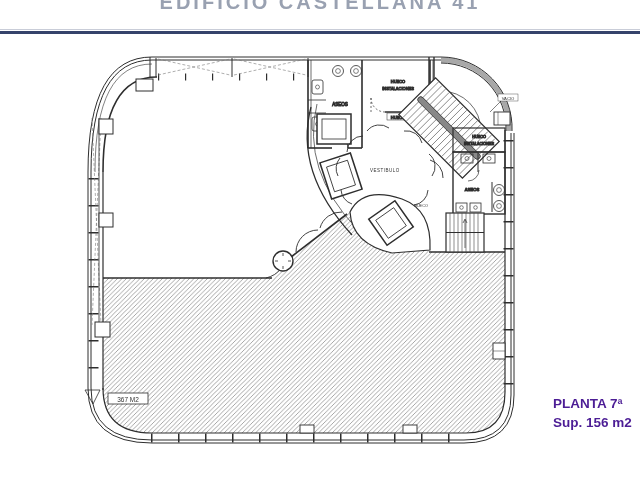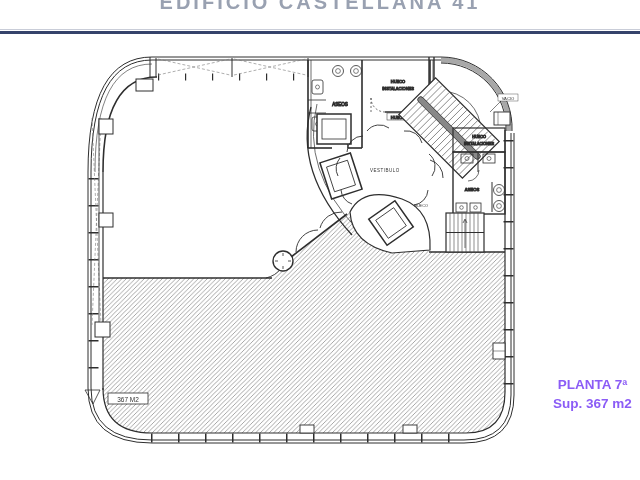--- a/index.html
+++ b/index.html
@@ -9,22 +9,22 @@
   }
   .header{position:absolute;left:0;top:0;width:640px;height:44px;overflow:hidden;}
   .header .title{
     position:absolute;left:0;top:-9px;width:640px;text-align:center;
     font-size:20px;font-weight:bold;letter-spacing:3px;color:#99a1b1;
   }
   .rule-light{position:absolute;left:0;top:29px;width:640px;height:1px;background:#c9cdd8;}
   .rule-dark{position:absolute;left:0;top:31px;width:640px;height:2.5px;background:#35436b;}
   .plan-wrap{position:absolute;left:0;top:0;width:640px;height:480px;}
   .floor-tag{
-    position:absolute;left:553px;top:375px;color:#8b5cf6;
-    font-size:13.5px;font-weight:bold;line-height:19px;white-space:nowrap;text-align:center;
+    position:absolute;left:553px;top:394px;color:#4c1d95;
+    font-size:13.5px;font-weight:bold;line-height:19px;white-space:nowrap;
   }
   svg text{font-family:"Liberation Sans",sans-serif;fill:#333;}
 </style>
 </head>
 <body>
 
 <div class="header">
   <div class="title">EDIFICIO CASTELLANA 41</div>
 </div>
 <div class="rule-light"></div>
@@ -283,14 +283,14 @@
 
   <g>
     <rect x="108" y="393" width="40" height="11" fill="#fff" stroke="#2e2e2e" stroke-width="0.8"></rect>
     <text x="128" y="401.5" font-size="6.5" text-anchor="middle" fill="#222">367 M2</text>
   </g>
 </svg>
 </div>
 
 <div class="floor-tag">
   <div>PLANTA 7ª</div>
-  <div>Sup. 367 m2</div>
+  <div>Sup. 156 m2</div>
 </div>
 
 </body></html>

